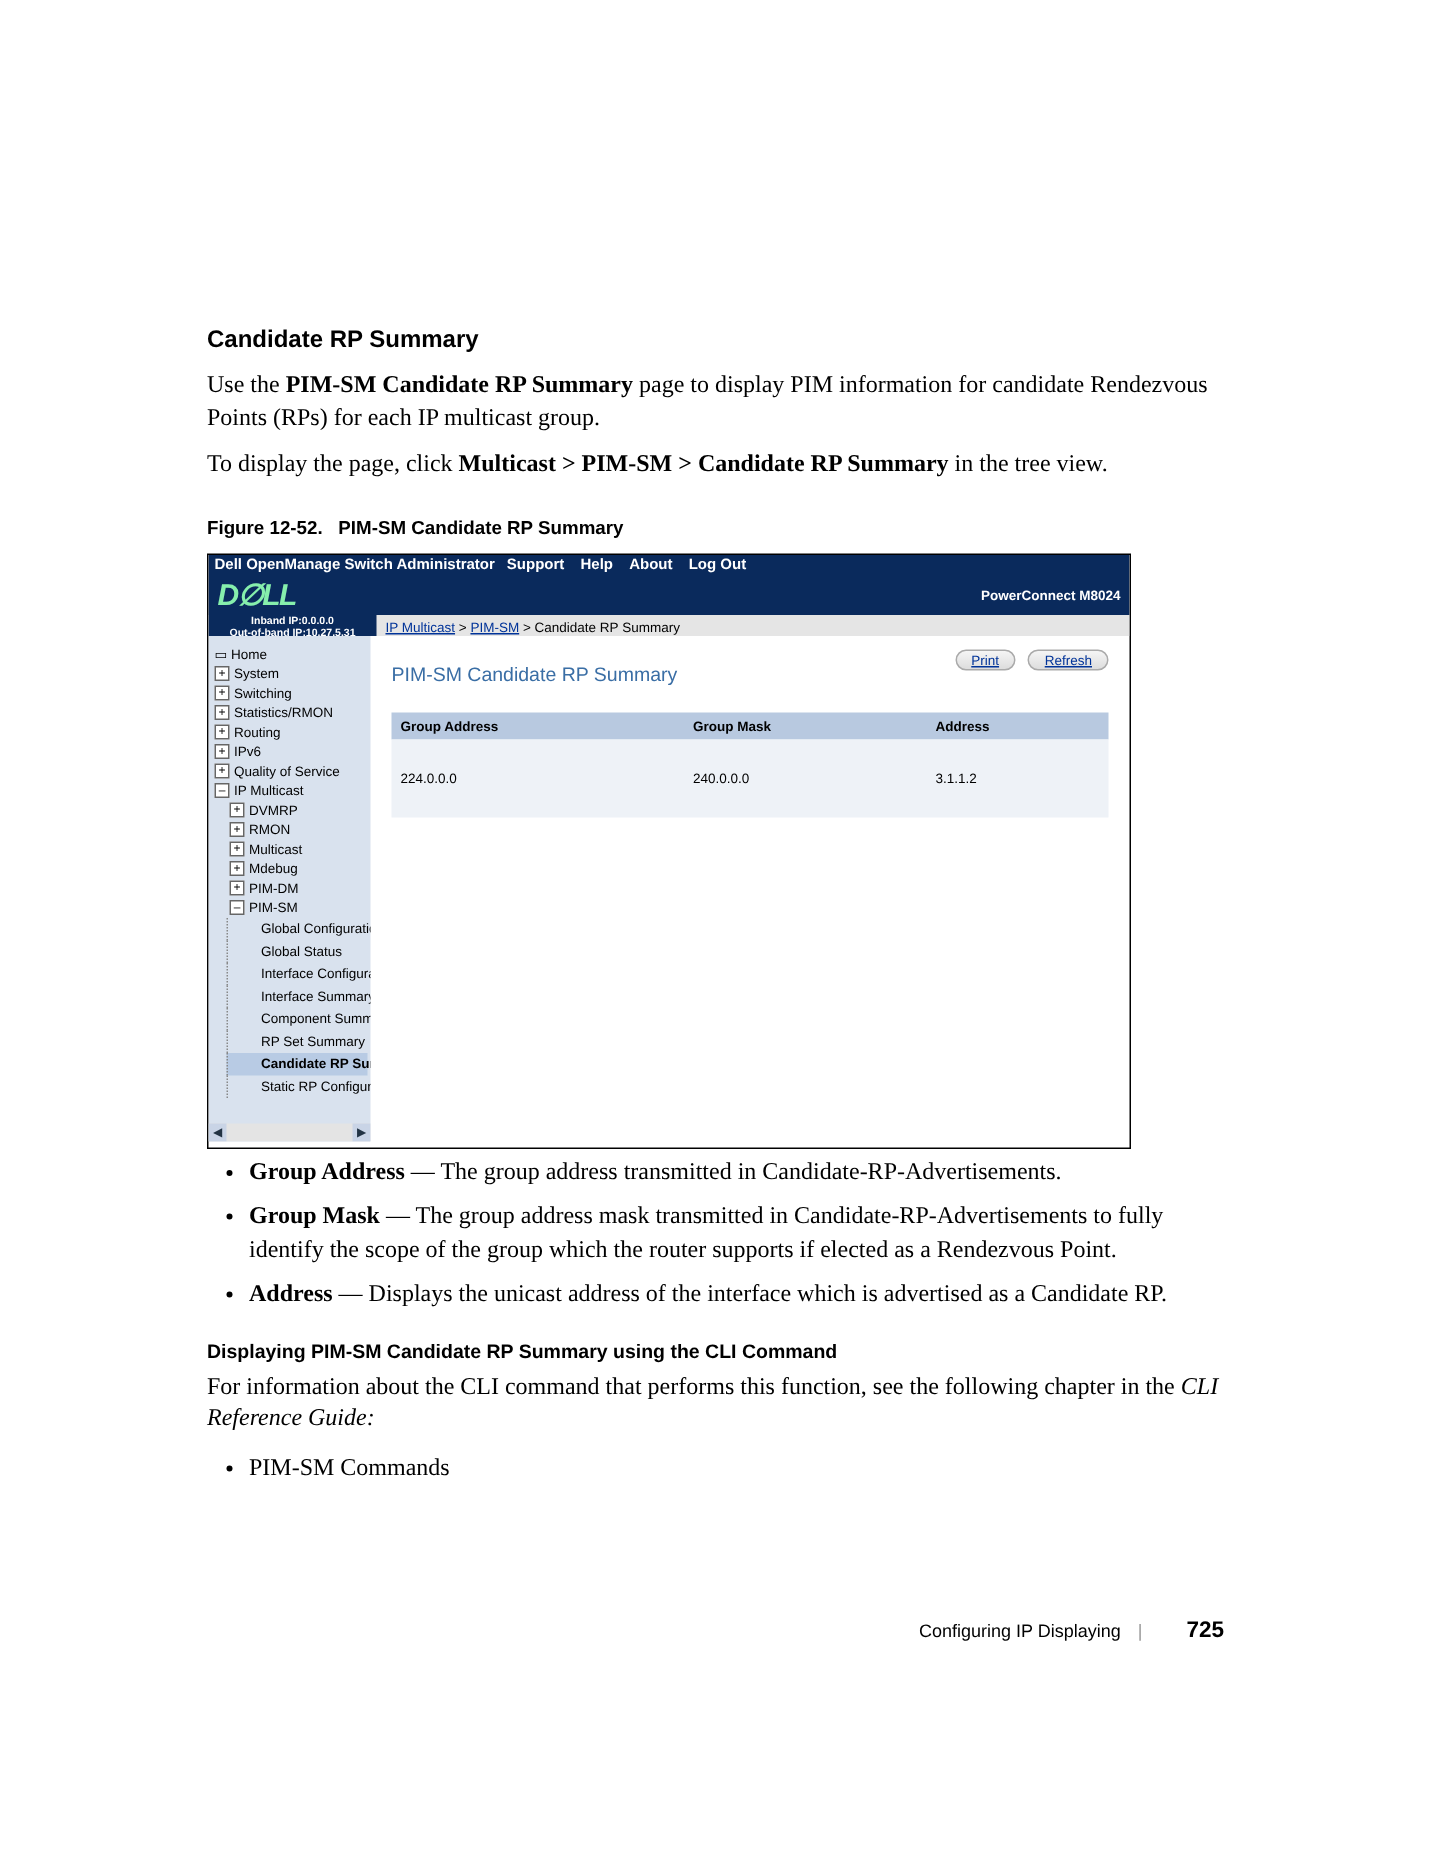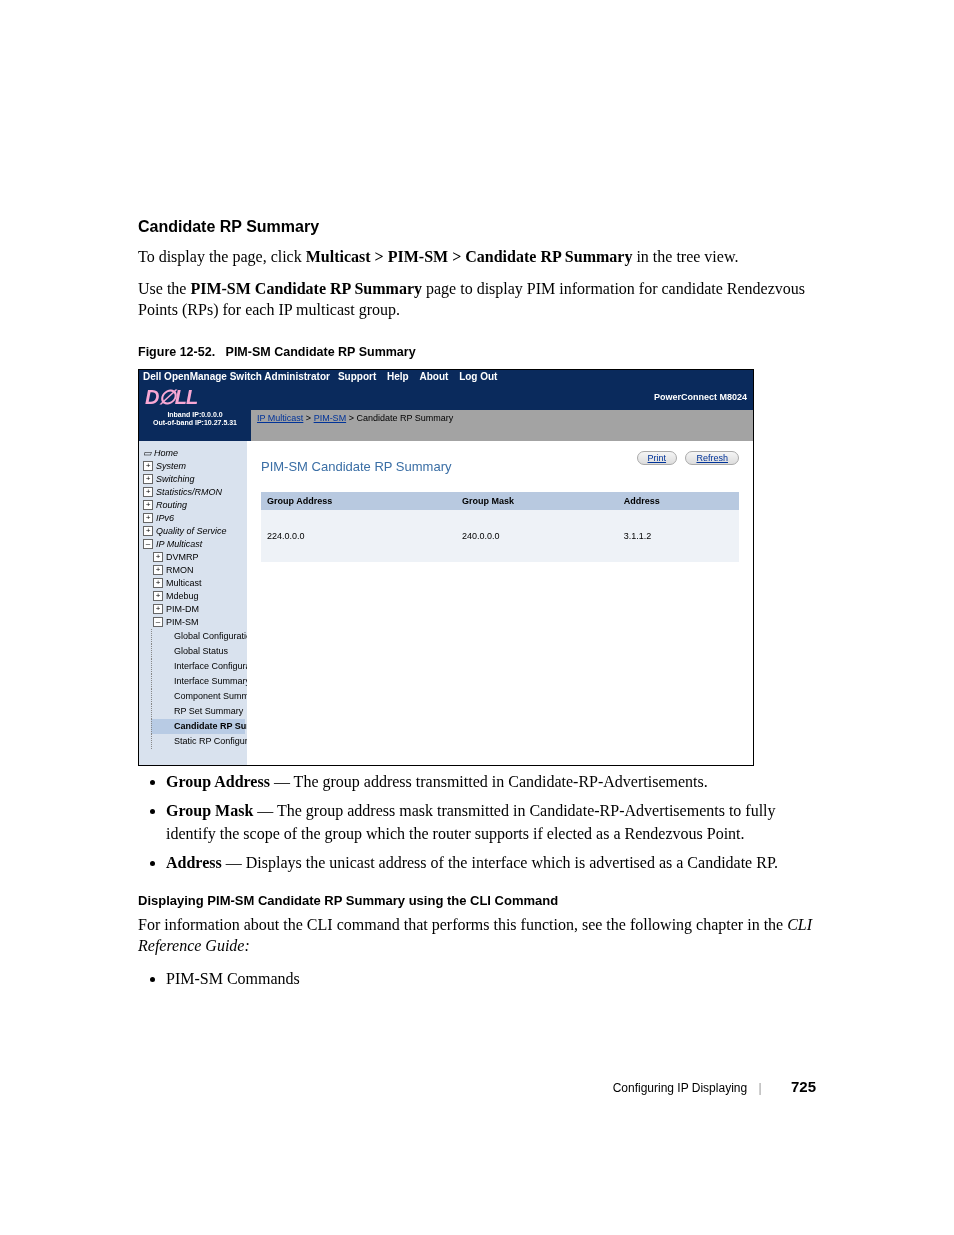--- a/index.html
+++ b/index.html
@@ -14,30 +14,30 @@
   .footer { position:absolute; right:138px; bottom:140px; font-family:Arial, Helvetica, sans-serif; font-size:12px; }
   .footer .pn { font-weight:bold; font-size:15px; margin-left:18px; }
   .footer .sep { margin:0 8px; color:#999; }
 
   
   .shot { width:614px; height:395px; border:1px solid #000; background:#fff; font-family:Arial, Helvetica, sans-serif; position:relative; overflow:hidden; }
   .shot .titlebar { background:#0a2a5c; color:#fff; font-size:10px; font-weight:bold; height:14px; line-height:14px; padding:0 4px; display:flex; }
   .shot .titlebar .links span { margin-left:8px; color:#fff;margin-top:29px; }
   .shot .brand { background:#0a2a5c; height:26px; display:flex; align-items:center; justify-content:space-between; padding:0 6px; }
   .shot .brand .model { color:#fff; font-size:9px; font-weight:bold; }
-  .shot .logo { font-family:Arial, sans-serif; font-weight:900; font-style:italic; color:#f9a8d4; font-size:20px; letter-spacing:-1px; }
-  .shot .band { background:#a3a3a3; height:31px; display:flex; }
+  .shot .logo { font-family:Arial, sans-serif; font-weight:900; font-style:italic; color:#86efac; font-size:20px; letter-spacing:-1px; }
+  .shot .band { background:#e5e5e5; height:14px; display:flex; }
   .shot .band .ips { width:108px; background:#0a2a5c; color:#fff; font-size:7px; font-weight:bold; text-align:center; padding:1px 2px; line-height:8px; }
   .shot .band .crumb { font-size:9px; padding:3px 6px; }
   .shot .band .crumb a { color:#003399; text-decoration:underline; }
   .shot .body { display:flex; height:337px; }
   .shot .tree { width:108px; background:#d9e2ee; font-size:9px; padding:6px 2px 0 4px; box-sizing:border-box; overflow:hidden; position:relative; }
   .shot .tree .node { white-space:nowrap; line-height:13px; }
   .shot .tree .ic { display:inline-block; width:8px; height:8px; border:1px solid #666; background:#fff; font-size:8px; line-height:7px; text-align:center; margin-right:3px; vertical-align:middle; }
-  .shot .tree .lvl1 { padding-left:0;font-style:italic; }
+  .shot .tree .lvl1 { padding-left:0; }
   .shot .tree .lvl2 { padding-left:10px; }
   .shot .tree .lvl3 { padding-left:22px; border-left:1px dotted #888; margin-left:8px; padding-top:1px; padding-bottom:1px; }
   .shot .tree .sel { background:#b8cbe4; font-weight:bold; }
   .shot .tree .hscroll { position:absolute; bottom:0; left:0; right:0; height:12px; background:#e4e4e4; display:flex; justify-content:space-between; }
   .shot .tree .hscroll .arr { width:12px; height:12px; background:#c9d4e6; text-align:center; font-size:8px; line-height:12px; color:#234; }
   .shot .main { flex:1; padding:18px 14px 0 14px; box-sizing:border-box; position:relative; }
   .shot .main .mtitle { color:#3a6ea5; font-size:13px; font-weight:normal; }
   .shot .main .btns { position:absolute; top:6px; right:14px; }
   .shot .main .btn { display:inline-block; background:linear-gradient(#f5f5f5,#ddd); border:1px solid #aaa; border-radius:9px; font-size:9px; padding:1px 10px; margin-left:4px; text-decoration:underline; color:#003399; }
   .shot .main table { width:100%; border-collapse:collapse; margin-top:18px; font-size:9px; }
@@ -46,25 +46,25 @@
 </style>
 </head>
 <body>
 
 <div class="page">
   <div class="content">
 
     <div class="h1">Candidate RP Summary</div>
 
     <p class="p">
-      <span>To display the page, click </span><b>Multicast &gt; PIM-SM &gt; Candidate RP Summary</b><span> in the tree view.</span>
+      <span>Use the </span><b>PIM-SM Candidate RP Summary</b><span> page to display PIM information for candidate Rendezvous Points (RPs) for each IP multicast group.</span>
     </p>
 
     <p class="p">
-      <span>Use the </span><b>PIM-SM Candidate RP Summary</b><span> page to display PIM information for candidate Rendezvous Points (RPs) for each IP multicast group.</span>
+      <span>To display the page, click </span><b>Multicast &gt; PIM-SM &gt; Candidate RP Summary</b><span> in the tree view.</span>
     </p>
 
     <div class="figcap">
       <span>Figure 12-52.</span>&nbsp;&nbsp;&nbsp;<span>PIM-SM Candidate RP Summary</span>
     </div>
 
     <div class="shot">
       <div class="titlebar">
         <span>Dell OpenManage Switch Administrator</span>
         <span class="links">

